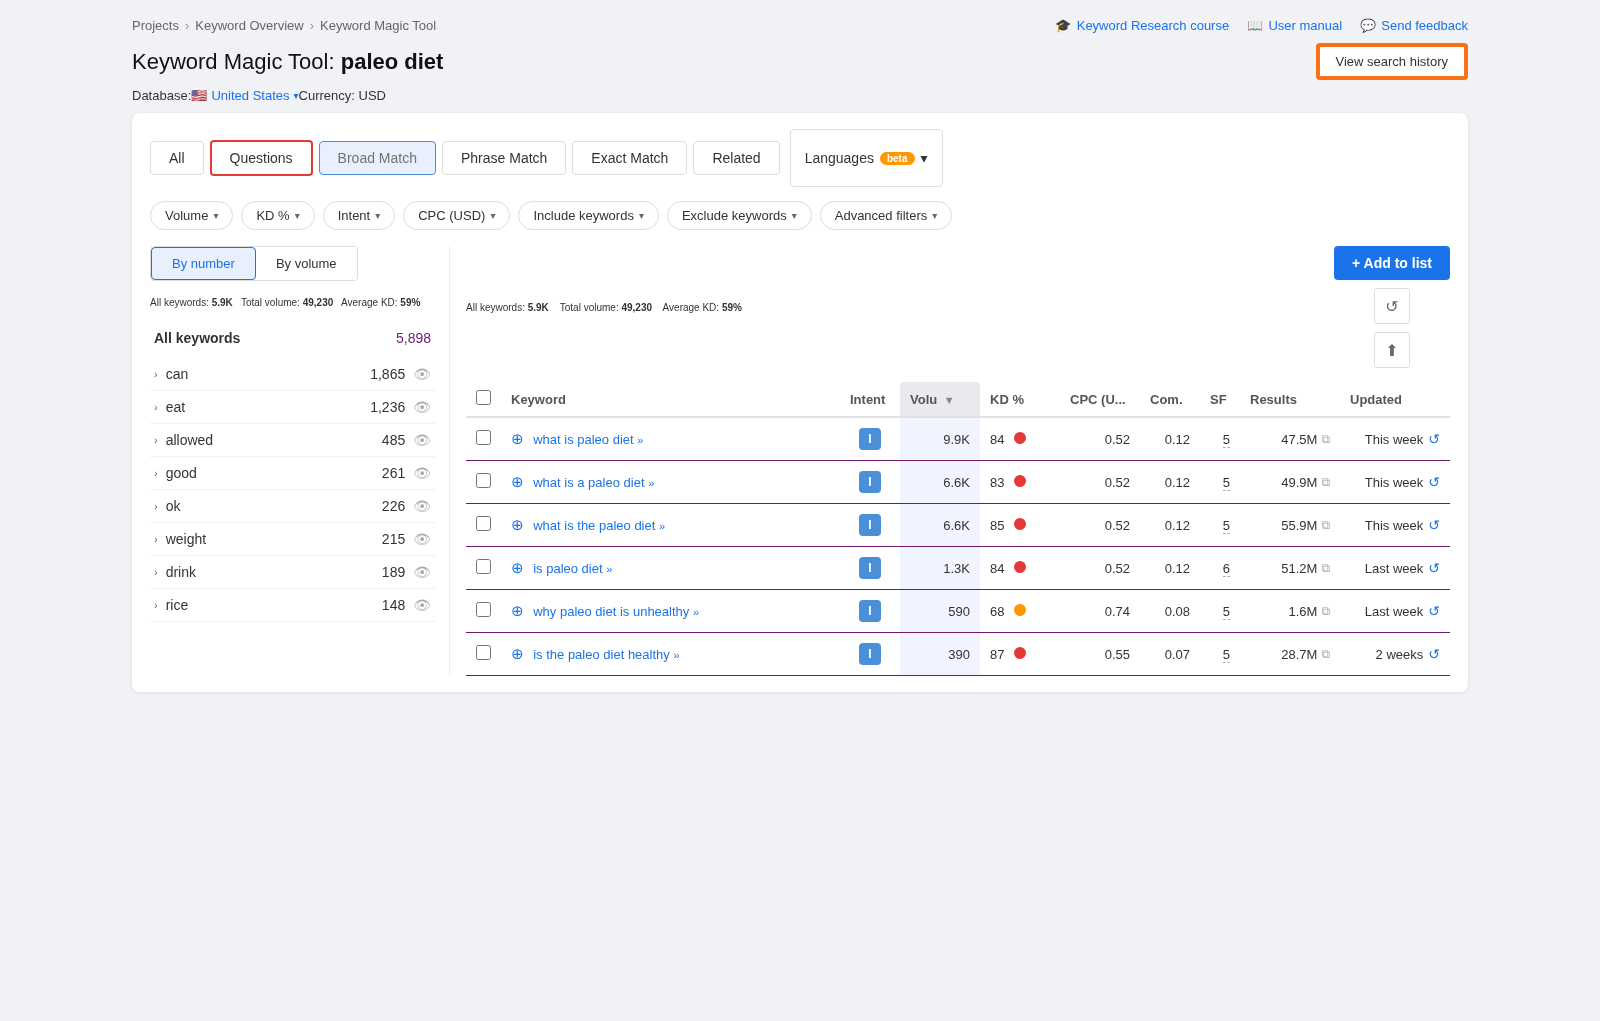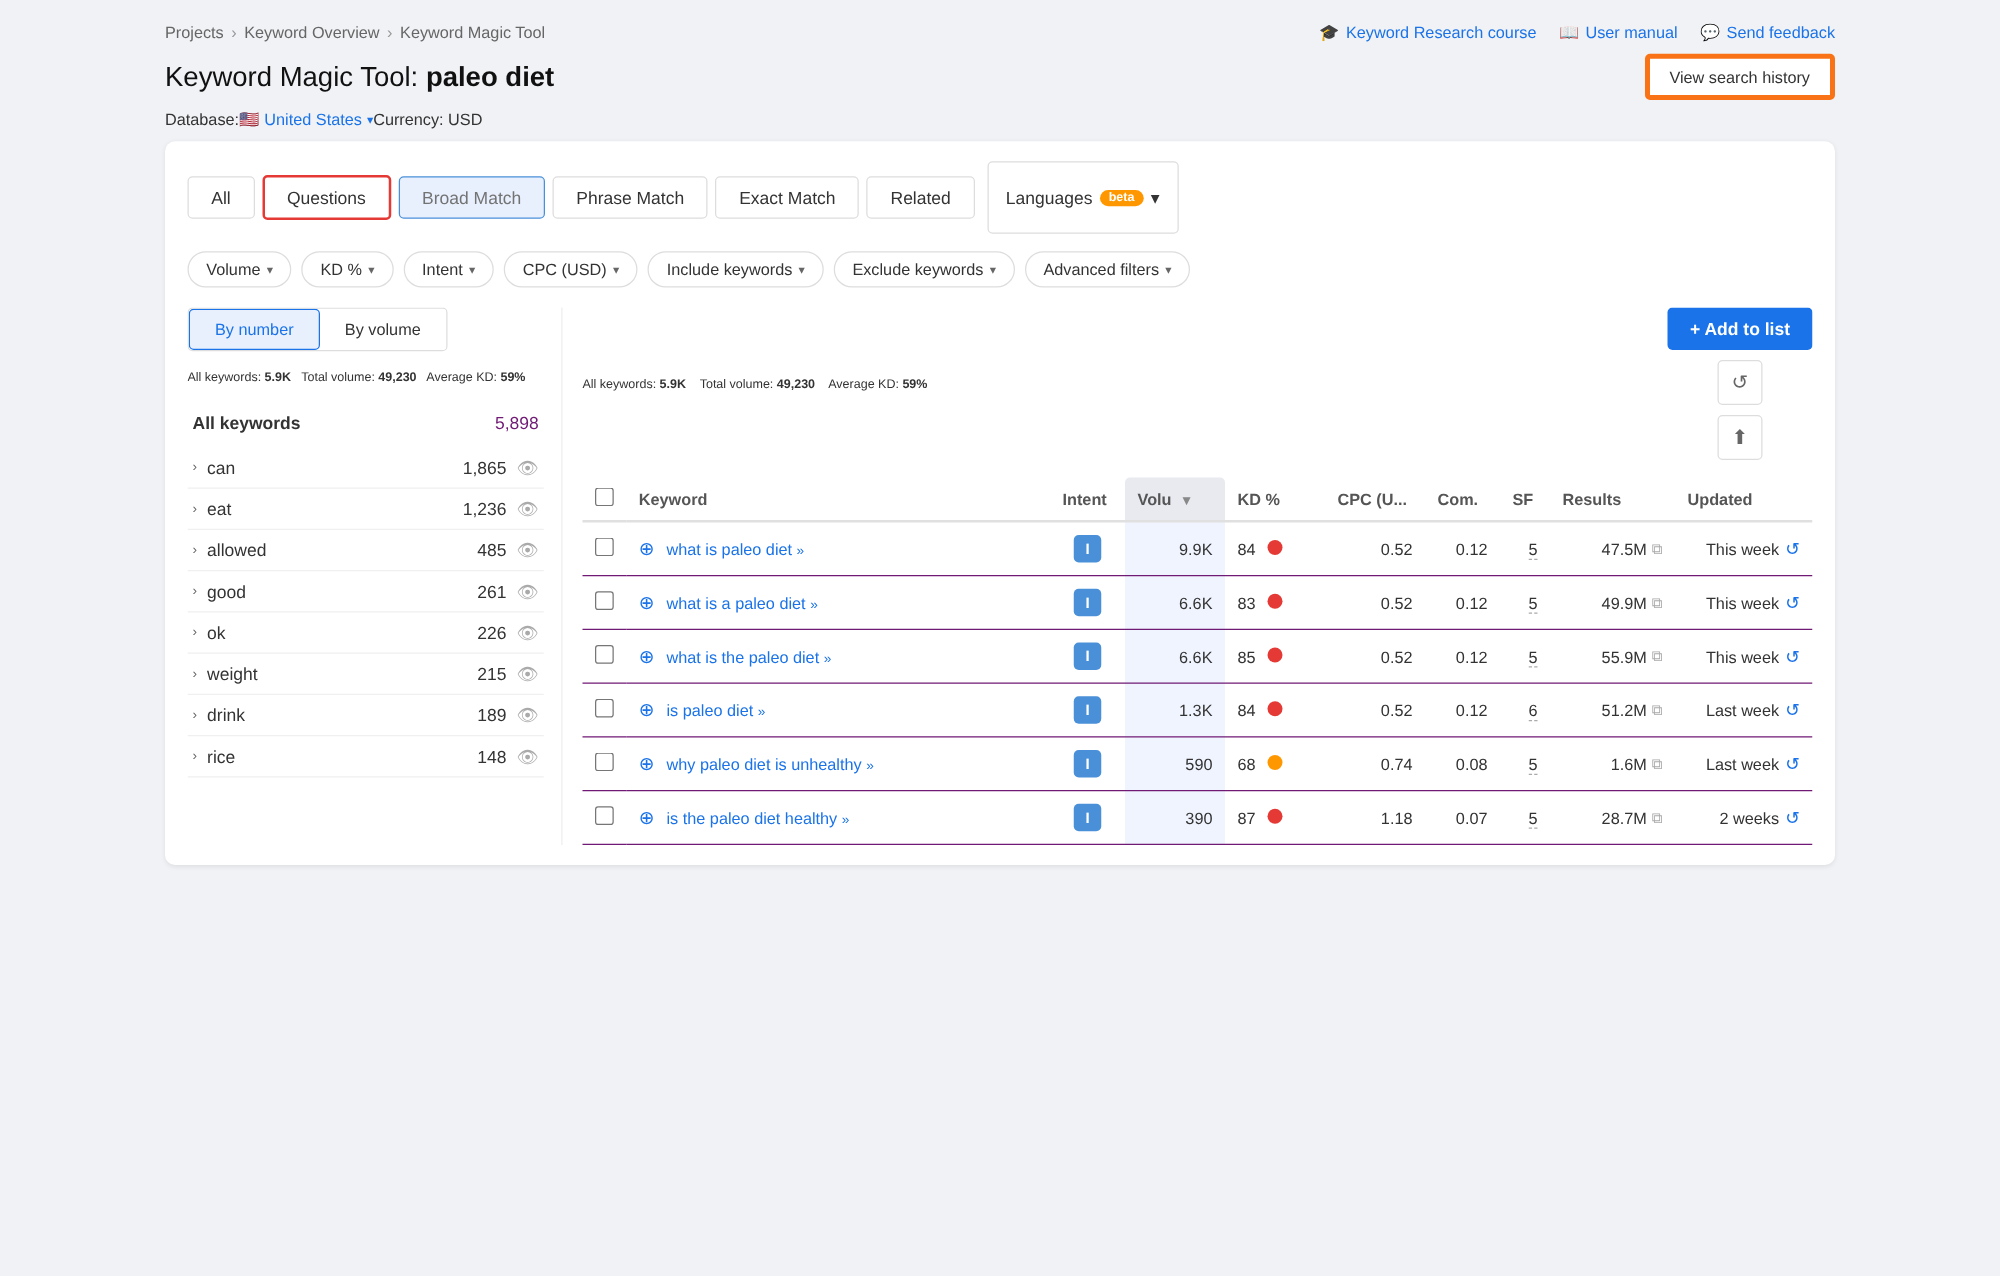--- a/index.html
+++ b/index.html
@@ -518,21 +518,21 @@
       <span class="chevron-right"> »</span>
     </td>
     <td class="intent-col">
       <span class="intent-badge intent-i">I</span>
     </td>
     <td class="volume-col" style="background:#f0f4ff;">390</td>
     <td class="kd-col">
       <span>87</span>
       <span class="kd-dot kd-red"></span>
     </td>
-    <td class="cpc-col">1.18</td>
+    <td class="cpc-col">0.55</td>
     <td class="com-col">0.07</td>
     <td class="sf-col">
       <span class="sf-underline">5</span>
     </td>
     <td class="results-col">
       <span class="results-link">
         28.7M
         <span class="results-icon">⧉</span>
       </span>
     </td>

